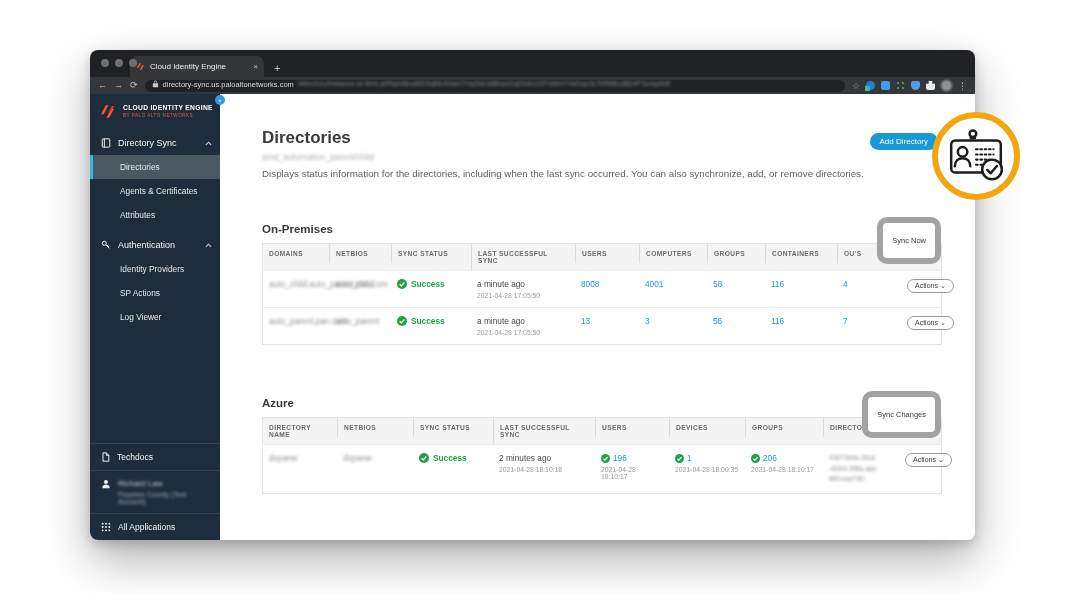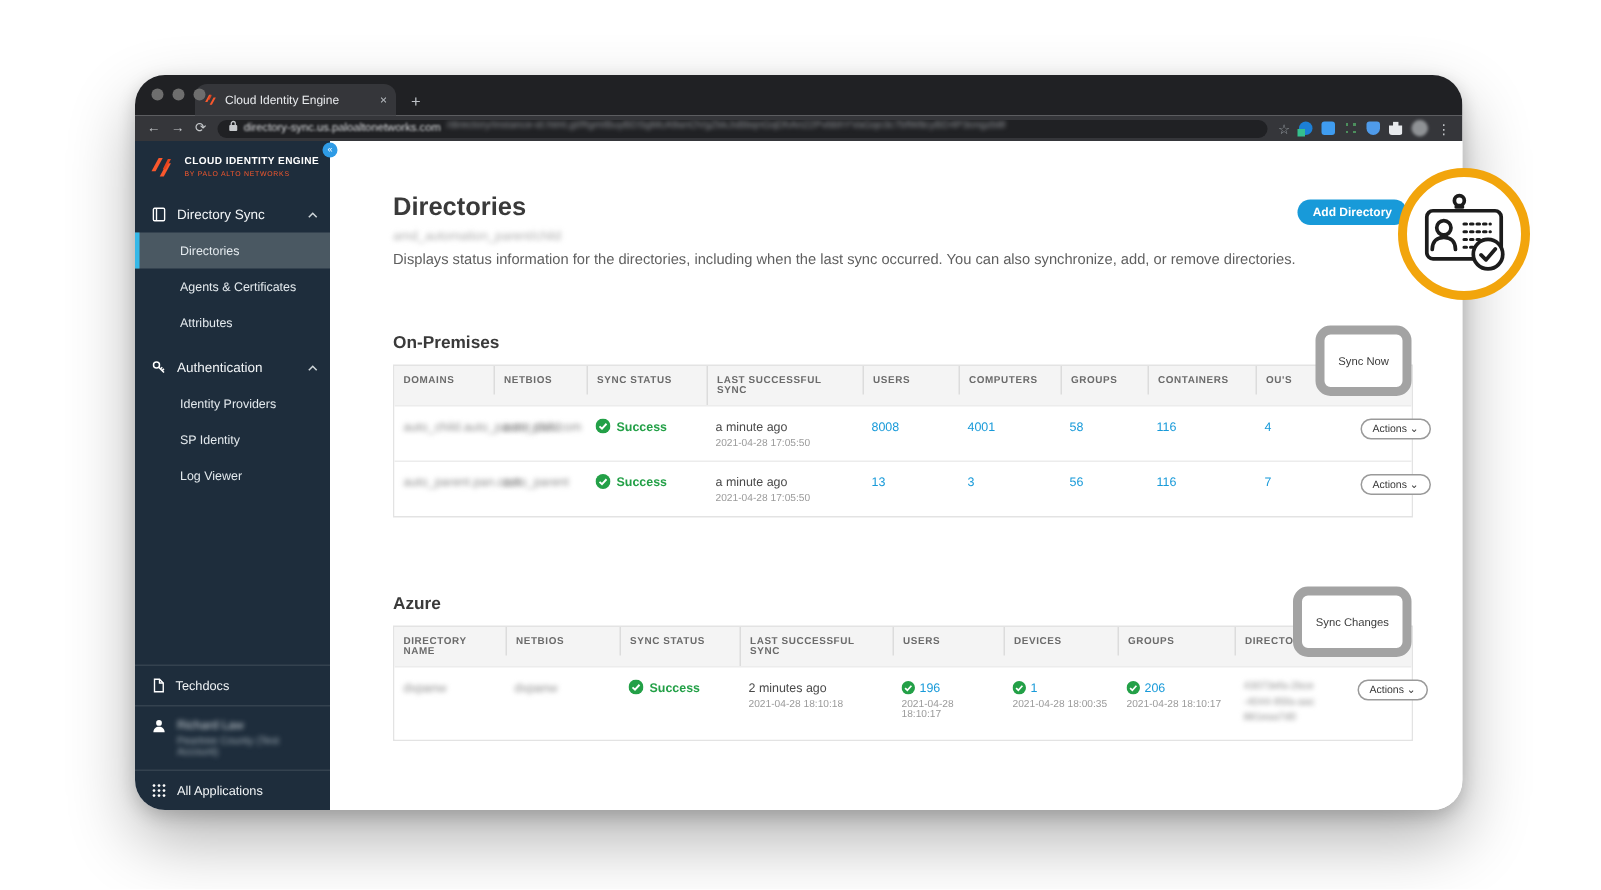--- a/index.html
+++ b/index.html
@@ -1,21 +1,21 @@
 <!DOCTYPE html>
 <html><head>
 <meta charset="utf-8">
 <style>
   * { margin:0; padding:0; box-sizing:border-box; }
   body { font-family:"Liberation Sans", sans-serif; background:#fff; }
   .canvas { position:relative; width:1067px; height:593px; background:#fff; overflow:hidden; }
 
   
   .window { position:absolute; left:90px; top:50px; width:885px; height:490px;
-            border-radius:20px; overflow:hidden; background:#fff;
+            border-radius:8px; overflow:hidden; background:#fff;
             box-shadow:0 20px 45px rgba(0,0,0,.30), 0 4px 12px rgba(0,0,0,.18); }
   .titlebar { height:27px; background:#202124; display:flex; align-items:flex-end; position:relative; }
   .lights { position:absolute; left:11px; top:9px; display:flex; gap:6px; }
   .light { width:8px; height:8px; border-radius:50%; background:#6e6e6e; }
   .tab { margin-left:40px; width:134px; height:21px; background:#35363a; border-radius:8px 8px 0 0;
          display:flex; align-items:center; padding:0 6px; gap:5px; }
   .tab-title { color:#e8eaed; font-size:8px; flex:1; white-space:nowrap; overflow:hidden; }
   .tab-close { color:#bdc1c6; font-size:8px; }
   .newtab { color:#bdc1c6; font-size:11px; margin-left:10px; padding-bottom:3px; }
   .toolbar { height:17px; background:#35363a; display:flex; align-items:center; padding:0 8px; gap:7px; }
@@ -54,21 +54,21 @@
                 border-top:1px solid rgba(255,255,255,.10); color:#f2f5f7; }
   .sb-user { align-items:flex-start; }
   .sb-user .uname { font-size:8px; filter:blur(1.6px); color:#cfd6da; }
   .sb-user .uorg { font-size:7px; filter:blur(1.6px); color:#9fabb3; margin-top:3px; }
 
   .main { flex:1; background:#fff; position:relative; overflow:hidden; padding:34px 34px 0 42px; }
   .page-head { position:relative; }
   .page-title { font-size:17px; font-weight:bold; color:#3a3a3a; }
   .page-sub { font-size:8.5px; color:#adadad; margin-top:4px; filter:blur(1.6px); }
   .page-desc { font-size:9.8px; color:#5f5f5f; margin-top:6px; }
-  .btn-primary { position:absolute; right:3px; top:5px; background:#189ad9; color:#fff; font-size:8px; font-weight:bold;
+  .btn-primary { position:absolute; right:3px; top:5px; background:#189ad9; color:#fff; font-size:8px; font-weight:normal;
                  border:none; border-radius:10px; padding:4px 10px; }
 
   .section { margin-top:44px; position:relative; }
   .section-title { font-size:11.5px; font-weight:bold; color:#3a3a3a; margin-bottom:8px; }
   .btn-pill { position:absolute; right:0; top:-6px; background:#fff; border:6px solid #a3a3a3; border-radius:10px;
               padding:13px 9px; font-size:7.5px; color:#3a3a3a; }
   .tbl { width:680px; border:1px solid #e3e3e3; }
   .trow { display:grid; align-items:flex-start; }
   .g-onprem { grid-template-columns:66px 62px 80px 104px 64px 68px 58px 72px 64px 42px; }
   .g-azure  { grid-template-columns:74px 76px 80px 102px 74px 76px 78px 76px 44px; }
@@ -174,21 +174,21 @@
           <svg class="icon-svg" width="10" height="10" viewBox="0 0 12 12">
               <circle cx="4" cy="4" r="2.4" fill="none" stroke="#fff" stroke-width="1.2"></circle>
               <path d="M5.8 5.8 L10 10 M8.5 8.5 L10 7 M7.2 7.2 L8.6 5.8" stroke="#fff" stroke-width="1.2" fill="none"></path>
             </svg>
           <span>Authentication</span>
           <svg class="chev icon-svg" width="7" height="5" viewBox="0 0 8 5">
               <polyline points="1,4 4,1 7,4" fill="none" stroke="#cfd6da" stroke-width="1.2"></polyline>
             </svg>
         </div>
         <div class="nav-sub">Identity Providers</div>
-        <div class="nav-sub">SP Identity</div>
+        <div class="nav-sub">SP Actions</div>
         <div class="nav-sub">Log Viewer</div>
 
         <div class="sb-spacer"></div>
 
         <div class="sb-footrow">
           <svg class="icon-svg" width="9" height="10" viewBox="0 0 10 12">
               <path d="M2 1 h4 l3 3 v7 h-7 z" fill="none" stroke="#fff" stroke-width="1.1"></path>
               <path d="M6 1 v3 h3" fill="none" stroke="#fff" stroke-width="1.1"></path>
             </svg>
           <span>Techdocs</span>

